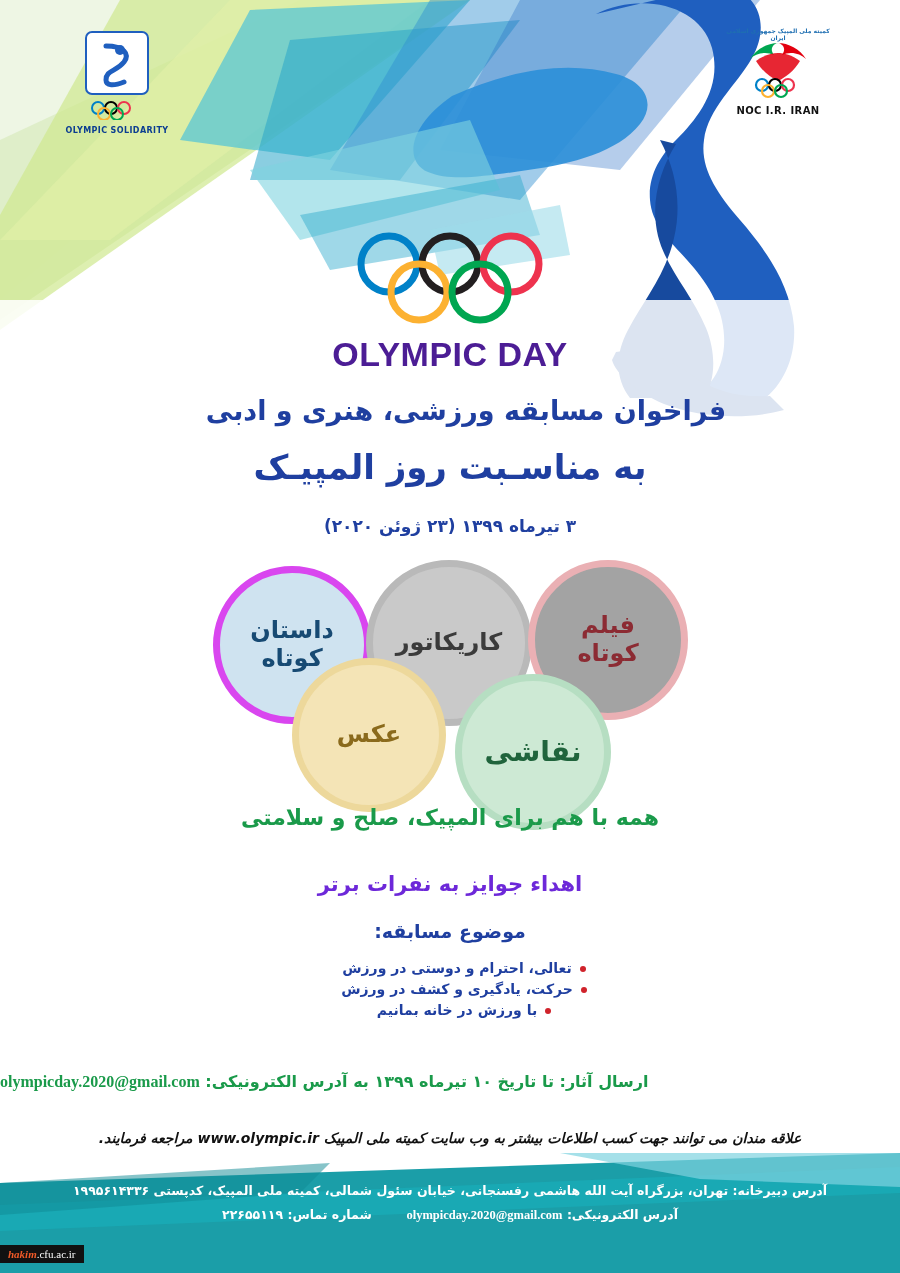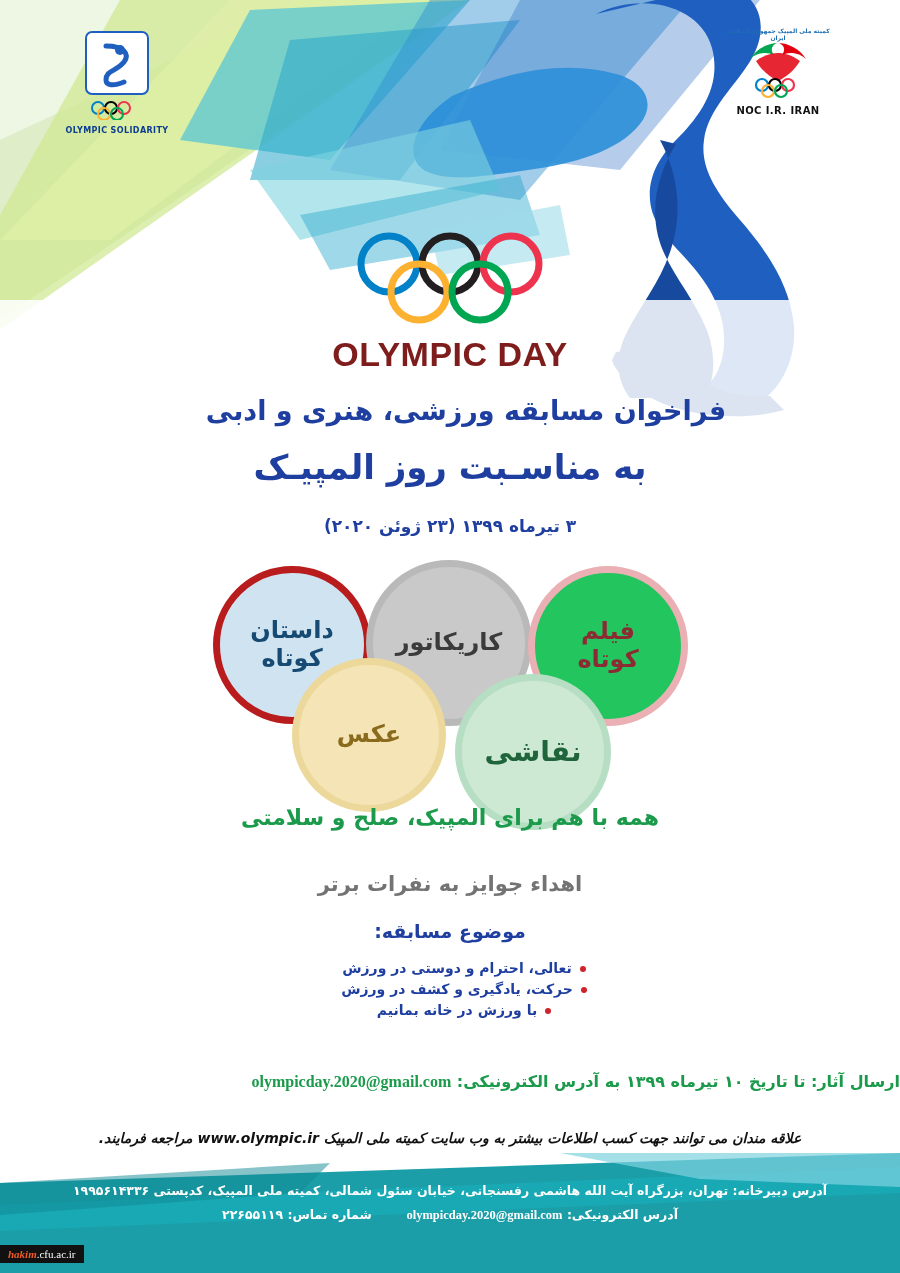--- a/index.html
+++ b/index.html
@@ -20,57 +20,57 @@
   .logo-right{position:absolute;right:62px;top:25px;width:120px;text-align:center;}
   .logo-caption{font-size:8px;font-weight:bold;color:#0b3d91;letter-spacing:.4px;margin-top:2px;}
   .logo-caption.right{color:#111;font-size:10px;}
   .logo-caption.tiny{font-size:6px;color:#1f6fb2;}
 
   
   .rings-top{position:absolute;left:0;right:0;top:232px;text-align:center;}
   .olympic-day-title{
     position:absolute;left:0;right:0;top:335px;text-align:center;
     font-family:"Liberation Sans", sans-serif;
-    font-size:34px;font-weight:bold;color:#7f1d1d;letter-spacing:.5px;
+    font-size:34px;font-weight:bold;color:#4c1d95;letter-spacing:.5px;
   }
 
   
   .rtl{direction:rtl;text-align:center;font-family:"DejaVu Sans", sans-serif;}
   .call-line1{position:absolute;left:0;right:0;top:395px;font-size:27px;font-weight:bold;color:#1f3fa0;padding-left:32px;}
   .call-line2{position:absolute;left:0;right:0;top:447px;font-size:34px;font-weight:bold;color:#1f3fa0;}
   .date-line{position:absolute;left:0;right:0;top:516px;font-size:17px;font-weight:bold;color:#1f3fa0;}
 
   
   .cat-wrap{position:absolute;left:0;right:0;top:560px;height:220px;}
   .cat{position:absolute;border-radius:50%;display:flex;align-items:center;justify-content:center;
        text-align:center;direction:rtl;font-weight:bold;line-height:1.15;}
   .cat span{display:block;}
 
-  .cat-story{left:213px;top:6px;width:144px;height:144px;background:#cfe3f0;border:7px solid #b91c1c;
+  .cat-story{left:213px;top:6px;width:144px;height:144px;background:#cfe3f0;border:7px solid #d946ef;
              color:#174a73;font-size:24px;}
   .cat-carton{left:366px;top:0px;width:152px;height:152px;background:#c9c9c9;border:7px solid #b9b9b9;
               color:#3b3b3b;font-size:24px;}
-  .cat-film{left:528px;top:6px;width:146px;height:146px;background:#22c55e;border:7px solid #eab0b4;
+  .cat-film{left:528px;top:0;width:146px;height:146px;background:#a3a3a3;border:7px solid #eab0b4;
             color:#8c2b33;font-size:24px;}
   .cat-photo{left:292px;top:98px;width:140px;height:140px;background:#f4e4b6;border:7px solid #edd89b;
              color:#8a6a1c;font-size:24px;}
   .cat-paint{left:455px;top:114px;width:142px;height:142px;background:#cde9d4;border:7px solid #b6dec2;
              color:#20643c;font-size:28px;}
 
   
   .slogan{position:absolute;left:0;right:0;top:805px;font-size:22px;font-weight:bold;color:#1a9a4a;}
-  .prizes{position:absolute;left:0;right:0;top:872px;font-size:21px;font-weight:bold;color:#737373;}
+  .prizes{position:absolute;left:0;right:0;top:872px;font-size:21px;font-weight:bold;color:#6d28d9;}
   .topic-title{position:absolute;left:0;right:0;top:920px;font-size:19px;font-weight:bold;color:#1f3fa0;}
 
   .topics{position:absolute;left:0;right:0;top:955px;direction:rtl;text-align:center;margin-left:28px;}
   .topic-item{font-size:14px;font-weight:bold;color:#1f3fa0;margin:5px 0;}
   .bullet{display:inline-block;width:6px;height:6px;border-radius:50%;background:#d0232b;margin-left:8px;
           vertical-align:middle;}
 
-  .submit-line{position:absolute;left:0;right:0;top:1072px;direction:rtl;text-align:right;
+  .submit-line{position:absolute;left:0;right:0;top:1072px;direction:rtl;text-align:left;
                font-size:16px;font-weight:bold;color:#1a9a4a;}
   .submit-line .mail{font-family:"Liberation Serif", serif;color:#1a9a4a;}
   .more-info{position:absolute;left:0;right:0;top:1130px;direction:rtl;text-align:center;
              font-size:14px;font-weight:bold;color:#111;font-style:italic;}
 
   
   .footer{position:absolute;left:0;bottom:0;width:900px;height:120px;overflow:hidden;}
   .footer-bg{position:absolute;inset:0;}
   .footer-text{position:absolute;left:0;right:0;top:26px;direction:rtl;text-align:center;
                color:#ffffff;font-size:12.5px;font-weight:bold;line-height:1.9;}

